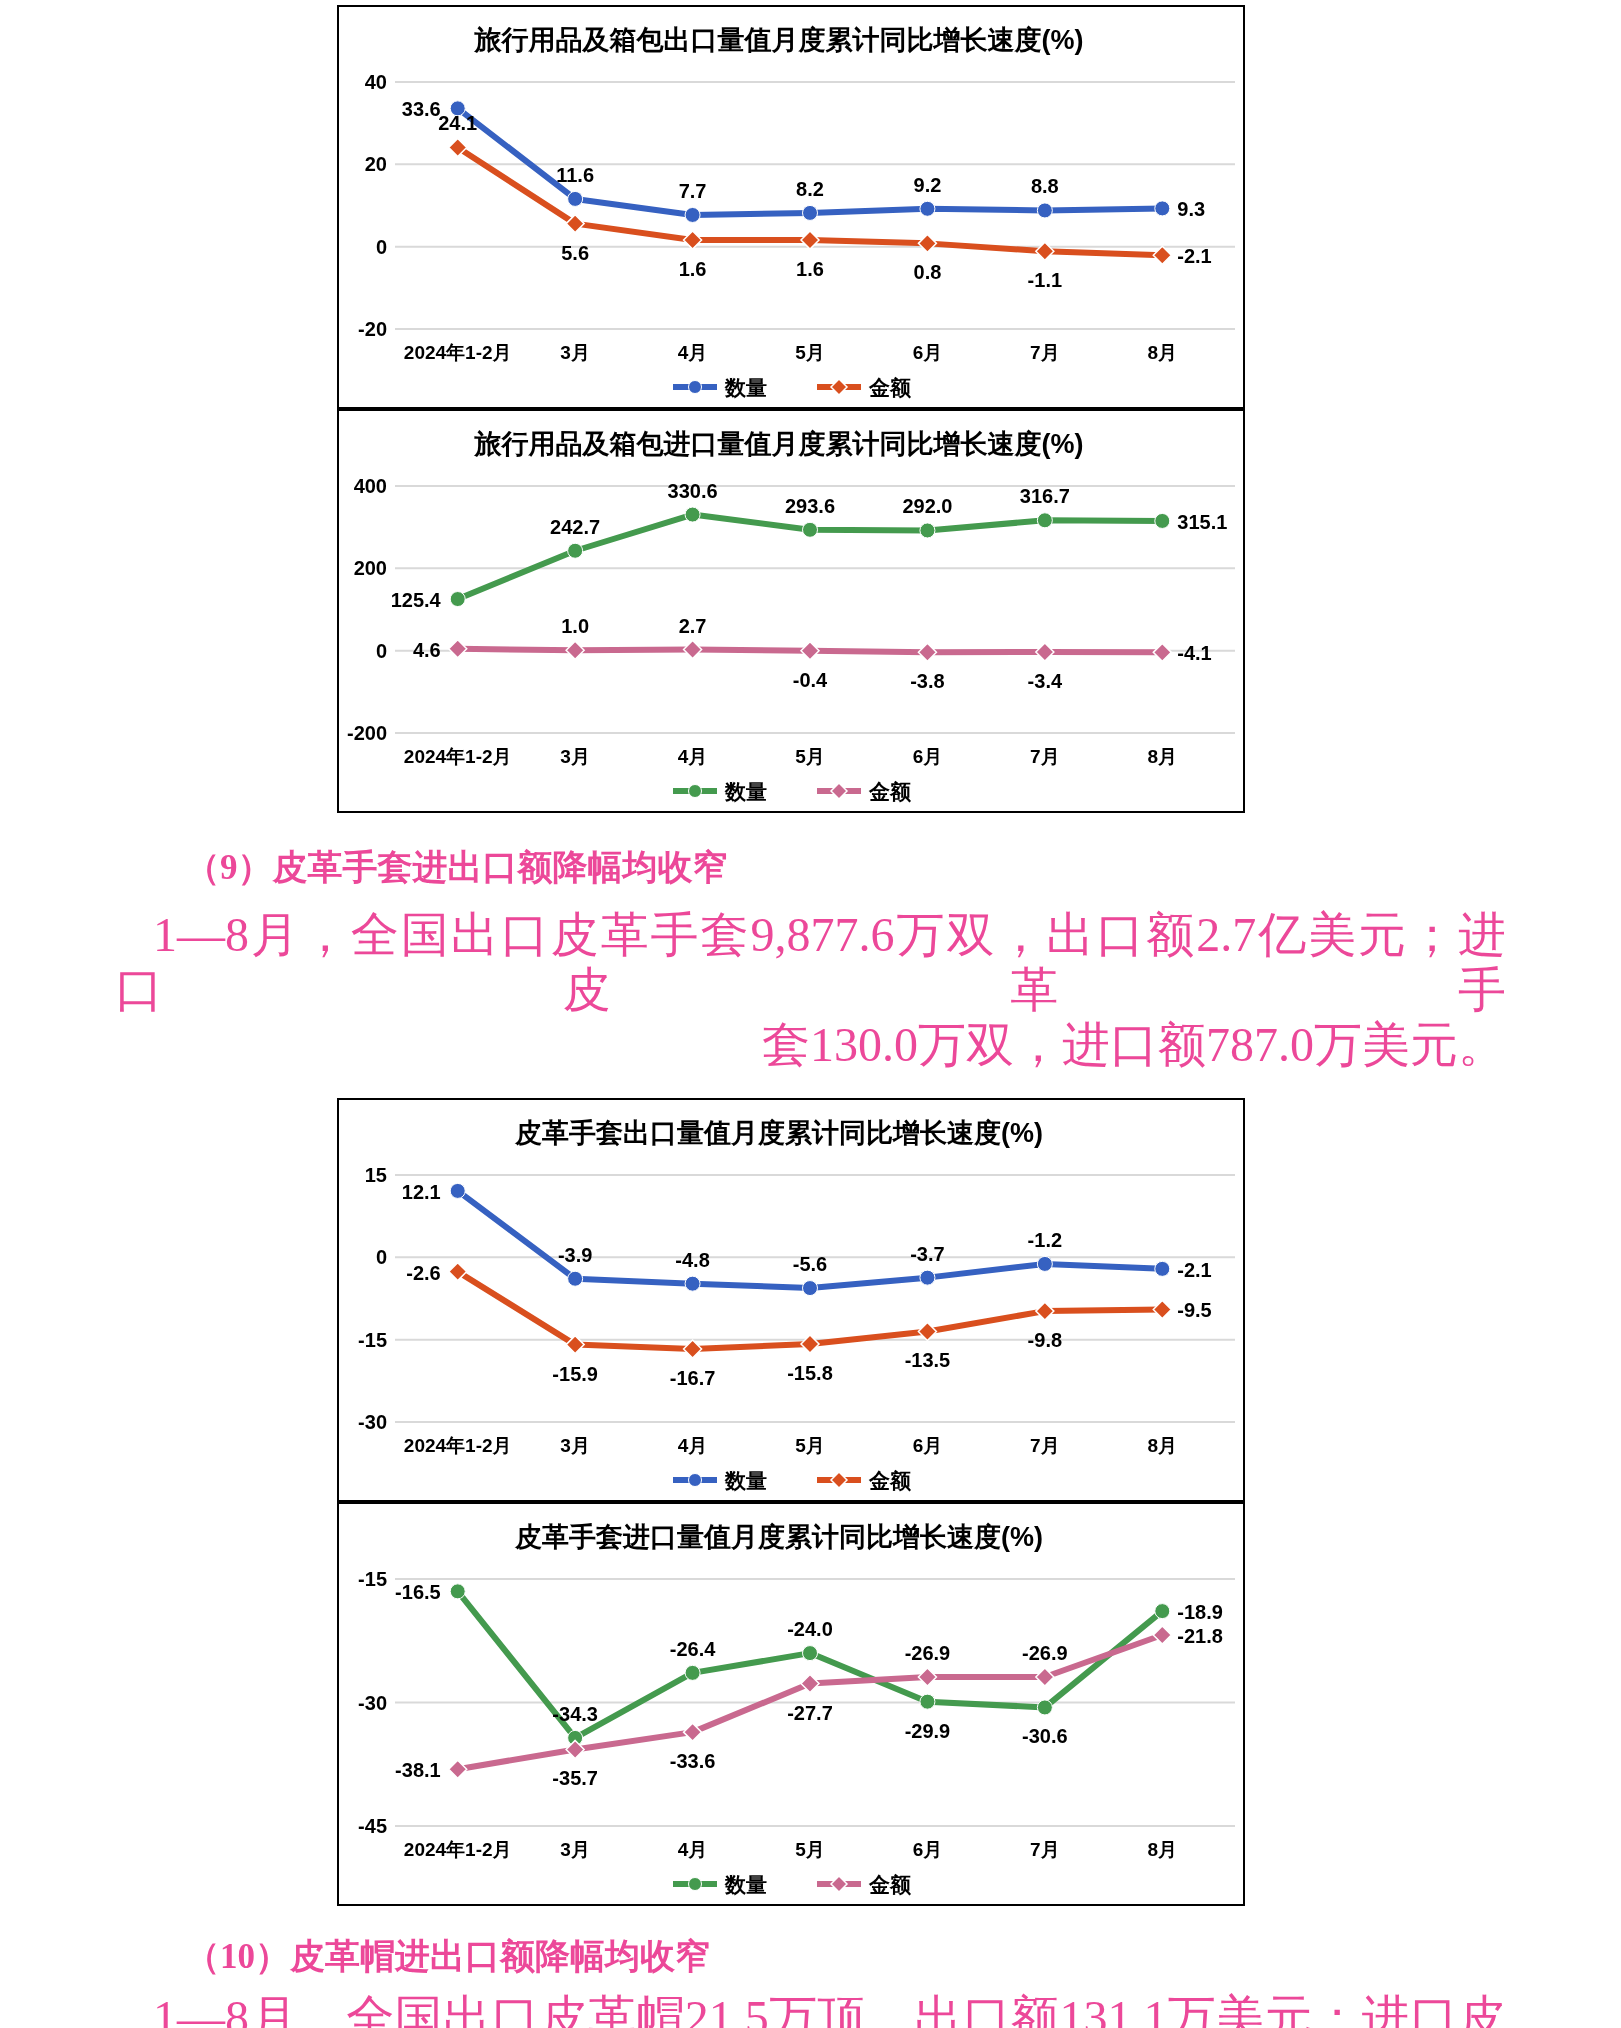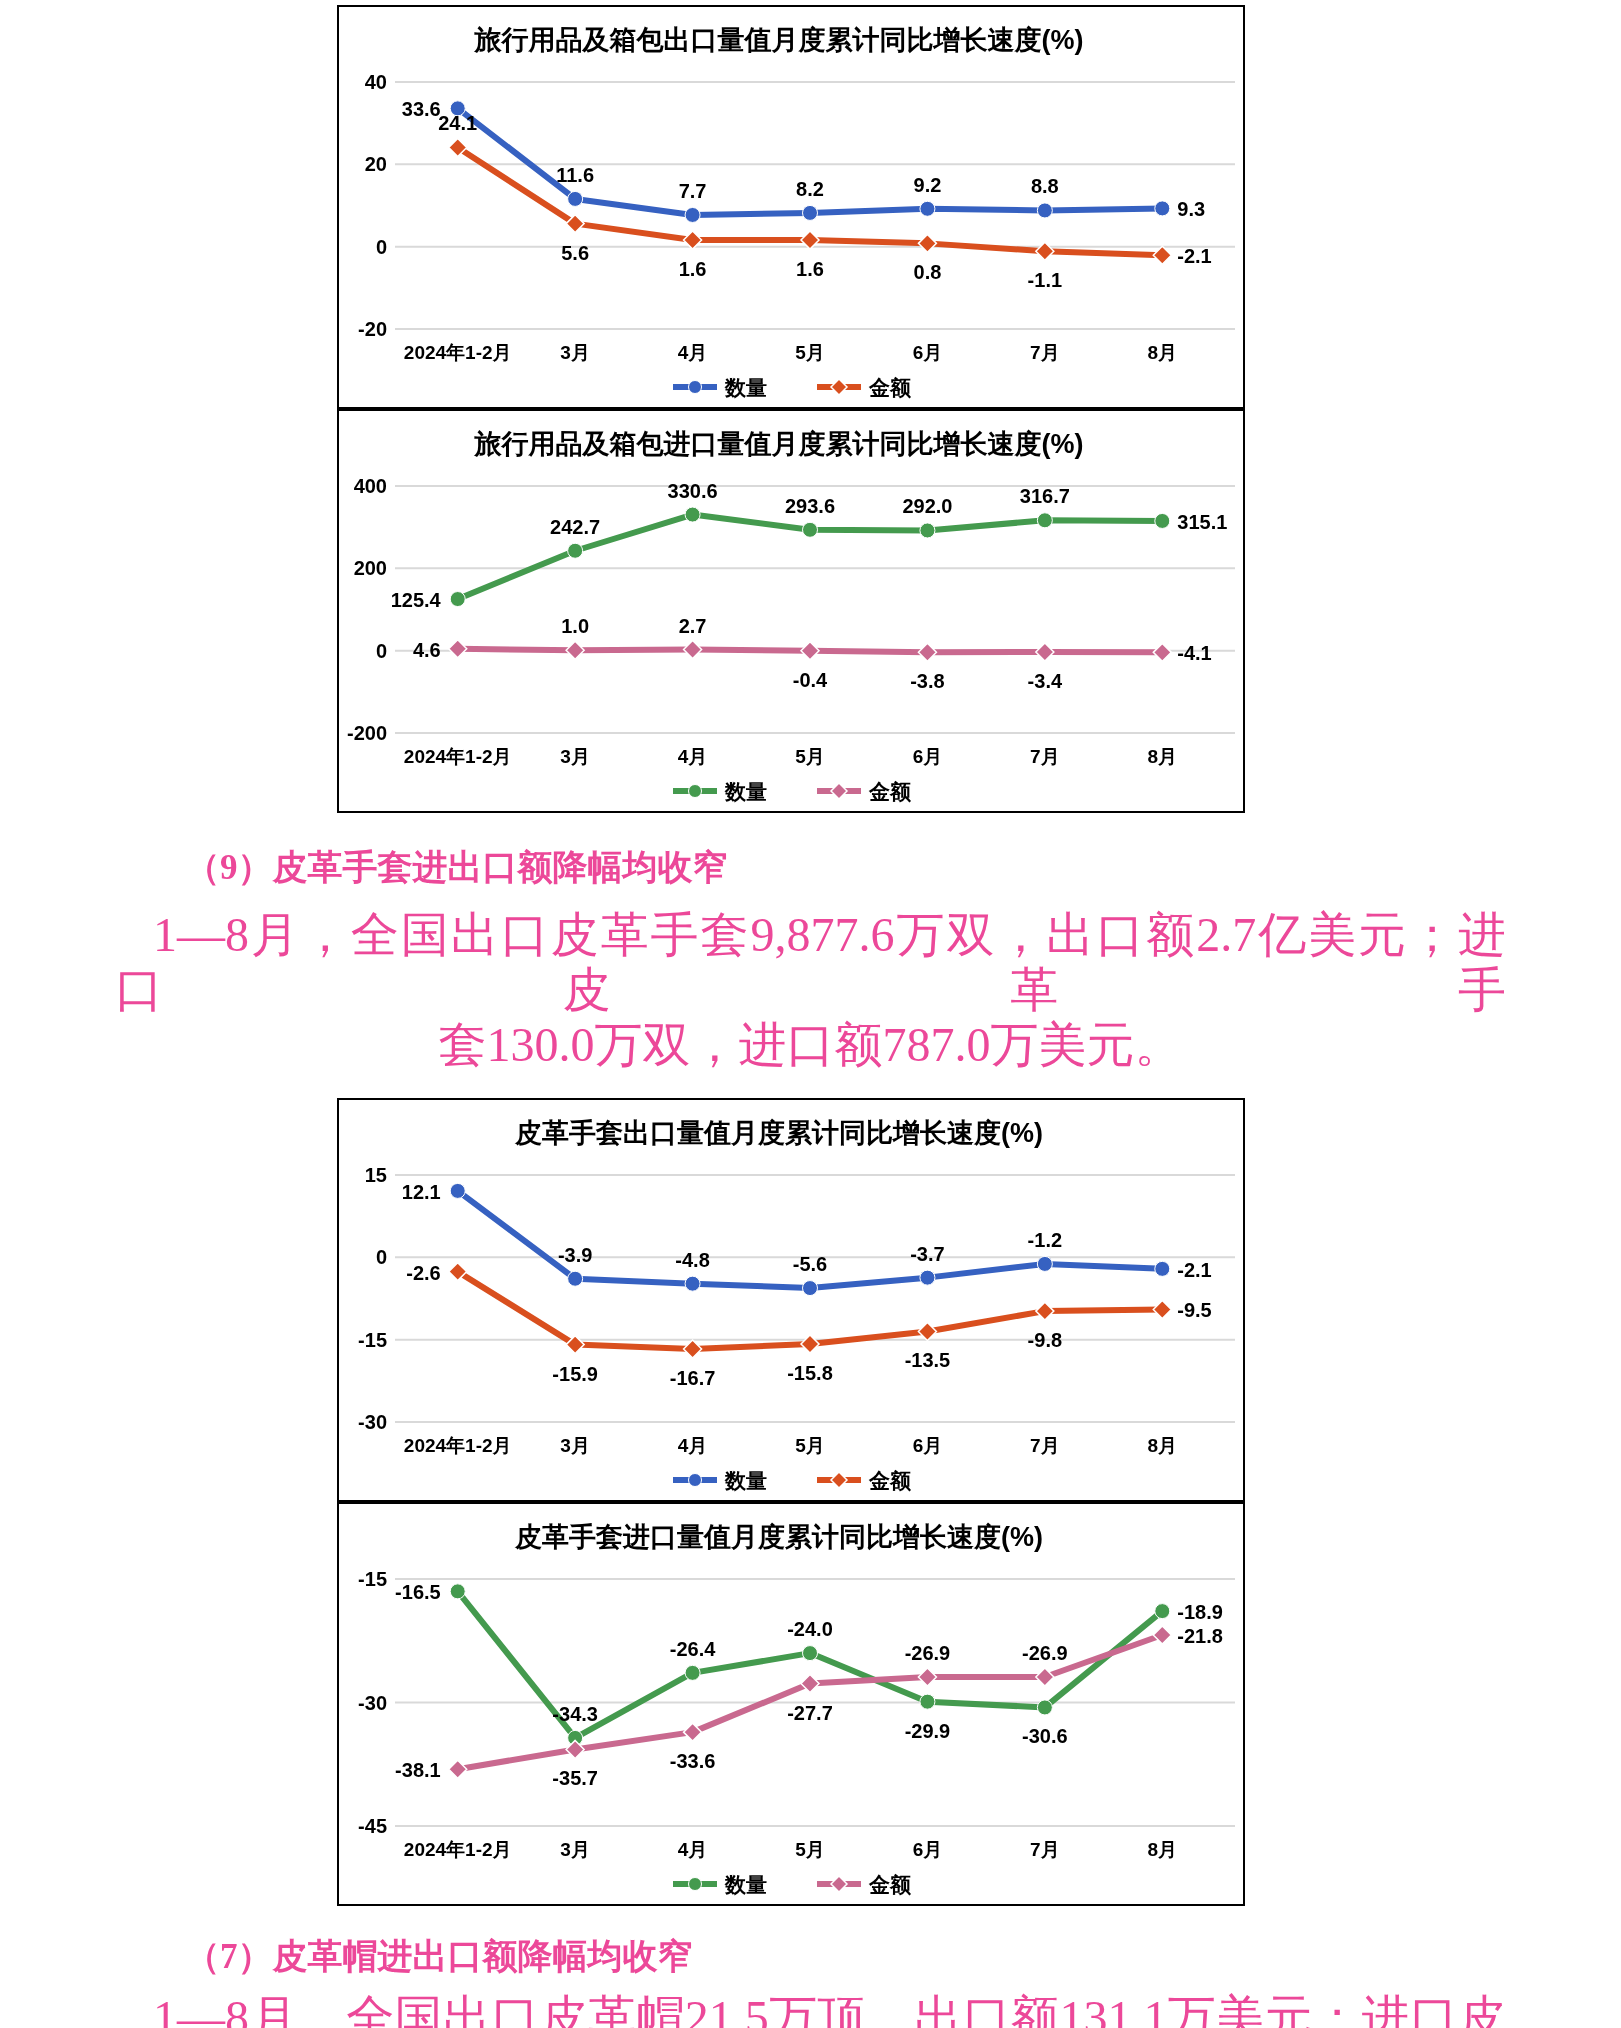--- a/index.html
+++ b/index.html
@@ -8,21 +8,21 @@
   .chart-box{box-sizing:border-box;width:908px;height:404px;margin-left:337px;
              border:2px solid #000;background:#fff;}
   .chart-box svg{display:block;}
   #box1{margin-top:5px;}
   .text-col{margin:0 115px;}
   .sec-heading{font-size:35px;font-weight:bold;line-height:50px;margin:30px 0 0 70px;
                font-family:"Liberation Serif","DejaVu Serif",serif;}
   .sec-heading.second{margin-top:26px;}
   .para{font-size:48px;line-height:55px;margin-top:14px;}
   .para.second{margin-top:8px;}
-  .para .line{display:block;text-align:center;}
+  .para .line{display:block;text-align:right;}
   .para .line.fill{text-align:justify;text-align-last:justify;}
   .para .line.indent{text-indent:38px;}
 </style>
 </head>
 <body>
 
 <div class="page">
 
   <div class="chart-box" id="box1">
     <svg id="chart0" width="904" height="400" viewBox="0 0 904 400">
@@ -252,20 +252,20 @@
         <line x1="334" y1="380" x2="378" y2="380" stroke="#449A4E" stroke-width="6"></line>
         <circle cx="356" cy="380" r="6.5" fill="#449A4E" stroke="#fff" stroke-width="1"></circle>
         <text x="386" y="388" text-anchor="start" font-family="&quot;Liberation Sans&quot;,&quot;DejaVu Sans&quot;,sans-serif" font-size="21" font-weight="bold" fill="#000">数量</text>
         <line x1="478" y1="380" x2="522" y2="380" stroke="#C9698F" stroke-width="6"></line>
         <path d="M 500 372 L 508 380 L 500 388 L 492 380 Z" fill="#C9698F" stroke="#fff" stroke-width="1.5"></path>
         <text x="530" y="388" text-anchor="start" font-family="&quot;Liberation Sans&quot;,&quot;DejaVu Sans&quot;,sans-serif" font-size="21" font-weight="bold" fill="#000">金额</text>
       </svg>
   </div>
 
   <div class="text-col">
-    <div class="sec-heading second">（7）皮革帽进出口额降幅均收窄</div>
+    <div class="sec-heading second">（10）皮革帽进出口额降幅均收窄</div>
     <div class="para second">
       <span class="line fill indent">1—8月，全国出口皮革帽21.5万顶，出口额131.1万美元；进口皮革帽5,275</span>
       <span class="line">顶，进口额42.6万美元。</span>
     </div>
   </div>
 
 </div>
 
 </body></html>

